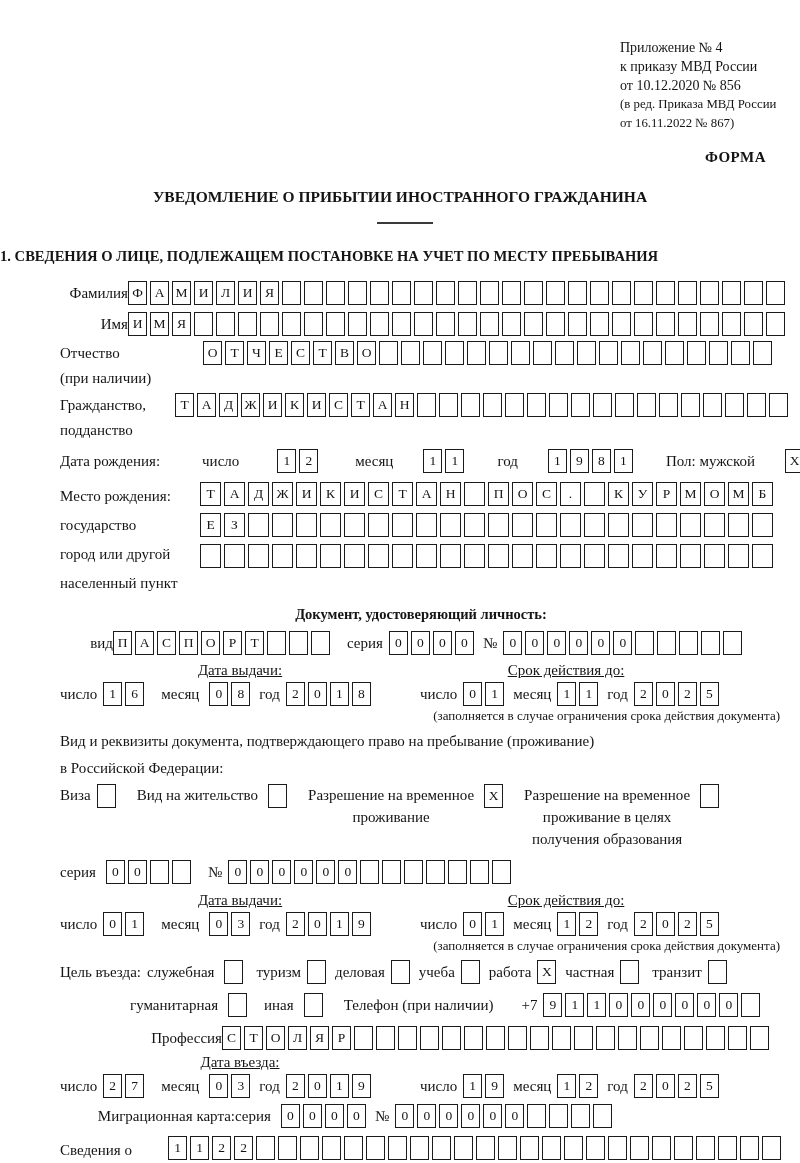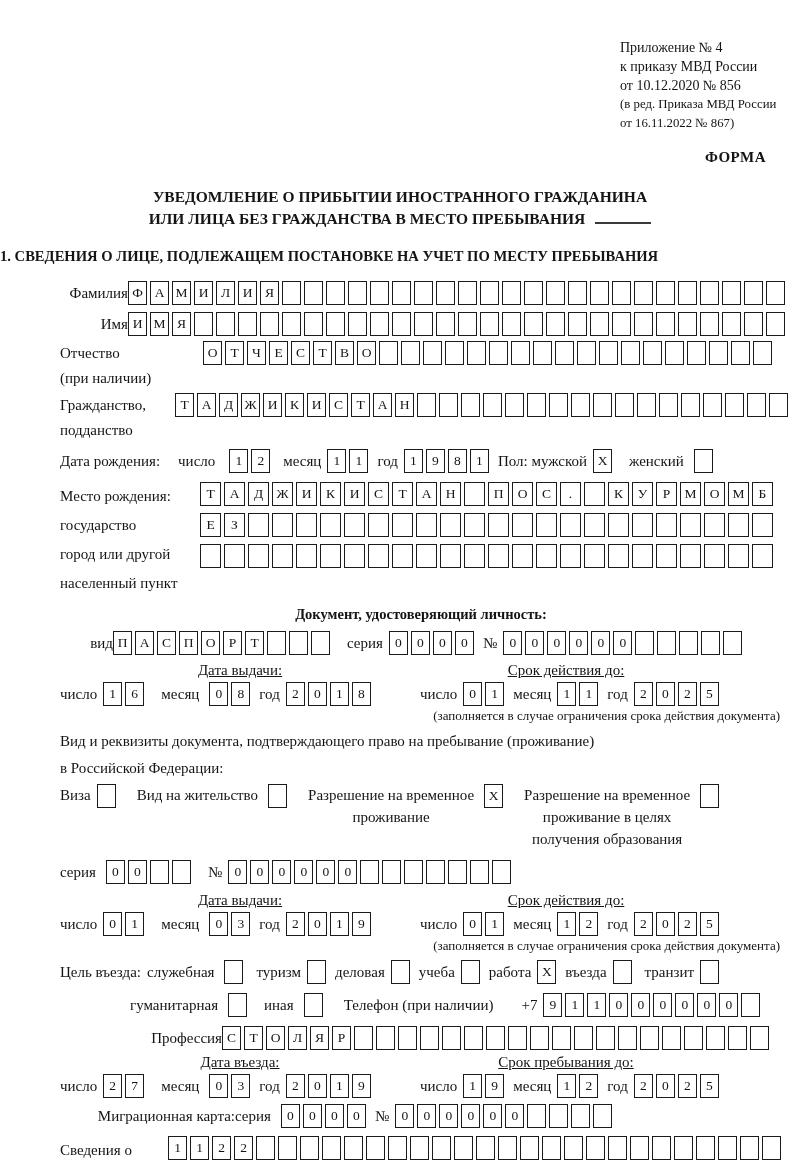--- a/index.html
+++ b/index.html
@@ -52,21 +52,21 @@
     <div>от 10.12.2020 № 856</div>
     <div class="small">(в ред. Приказа МВД России</div>
     <div class="small">от 16.11.2022 № 867)</div>
   </div>
 
   <div class="forma">ФОРМА</div>
 
   <div class="title">
     <div>УВЕДОМЛЕНИЕ О ПРИБЫТИИ ИНОСТРАННОГО ГРАЖДАНИНА</div>
     <div>
-      <span>ИЛИ ЛИЦА БЕЗ ГРАЖДАНСТВА В МЕСТО ПРЕБЫВАНИЯ</span><span class="blank"></span>
+      <span class="blank"></span>
     </div>
   </div>
 
   <div class="sec">1. СВЕДЕНИЯ О ЛИЦЕ, ПОДЛЕЖАЩЕМ ПОСТАНОВКЕ НА УЧЕТ ПО МЕСТУ ПРЕБЫВАНИЯ</div>
 
   <div class="form">
 
     <div class="row">
       <span class="lbl" style="width:68px">Фамилия</span>
       <div class="cells">
@@ -204,21 +204,21 @@
           <span class="cell"></span>
           <span class="cell"></span>
           <span class="cell"></span>
           <span class="cell"></span>
           <span class="cell"></span>
           <span class="cell"></span>
           <span class="cell"></span>
         </div>
     </div>
 
-    <div class="row" style="margin-bottom:9px;">
+    <div class="row" style="margin-bottom:9px;gap:24px;">
       <span class="lbl gap18">Дата рождения:</span>
       <span class="lbl gap14">число</span>
       <div class="cells gap10">
           <span class="cell">1</span>
           <span class="cell">2</span>
         </div>
       <span class="lbl gap6">месяц</span>
       <div class="cells gap6">
           <span class="cell">1</span>
           <span class="cell">1</span>
@@ -534,21 +534,21 @@
           <span class="cell"></span>
         </div>
       <span class="lbl gap6">учеба</span>
       <div class="cells cb gap6">
           <span class="cell"></span>
         </div>
       <span class="lbl gap6">работа</span>
       <div class="cells cb gap6">
           <span class="cell">X</span>
         </div>
-      <span class="lbl gap6">въезда</span>
+      <span class="lbl gap6">частная</span>
       <div class="cells cb gap10">
           <span class="cell"></span>
         </div>
       <span class="lbl gap6">транзит</span>
       <div class="cells cb">
           <span class="cell"></span>
         </div>
     </div>
 
     <div class="row" style="margin-bottom:9px;">
@@ -603,21 +603,20 @@
           <span class="cell"></span>
           <span class="cell"></span>
           <span class="cell"></span>
           <span class="cell"></span>
         </div>
     </div>
 
     <div class="dates" style="margin-bottom:6px;">
       <div class="dheads">
         <div class="dh-l">Дата въезда:</div>
-        <div class="dh-r">Срок пребывания до:</div>
       </div>
       <div class="drows">
         <div class="dr-l">
           <span class="lbl gap6">число</span>
           <div class="cells gap14">
               <span class="cell">2</span>
               <span class="cell">7</span>
             </div>
           <span class="lbl gap10">месяц</span>
           <div class="cells gap6">

